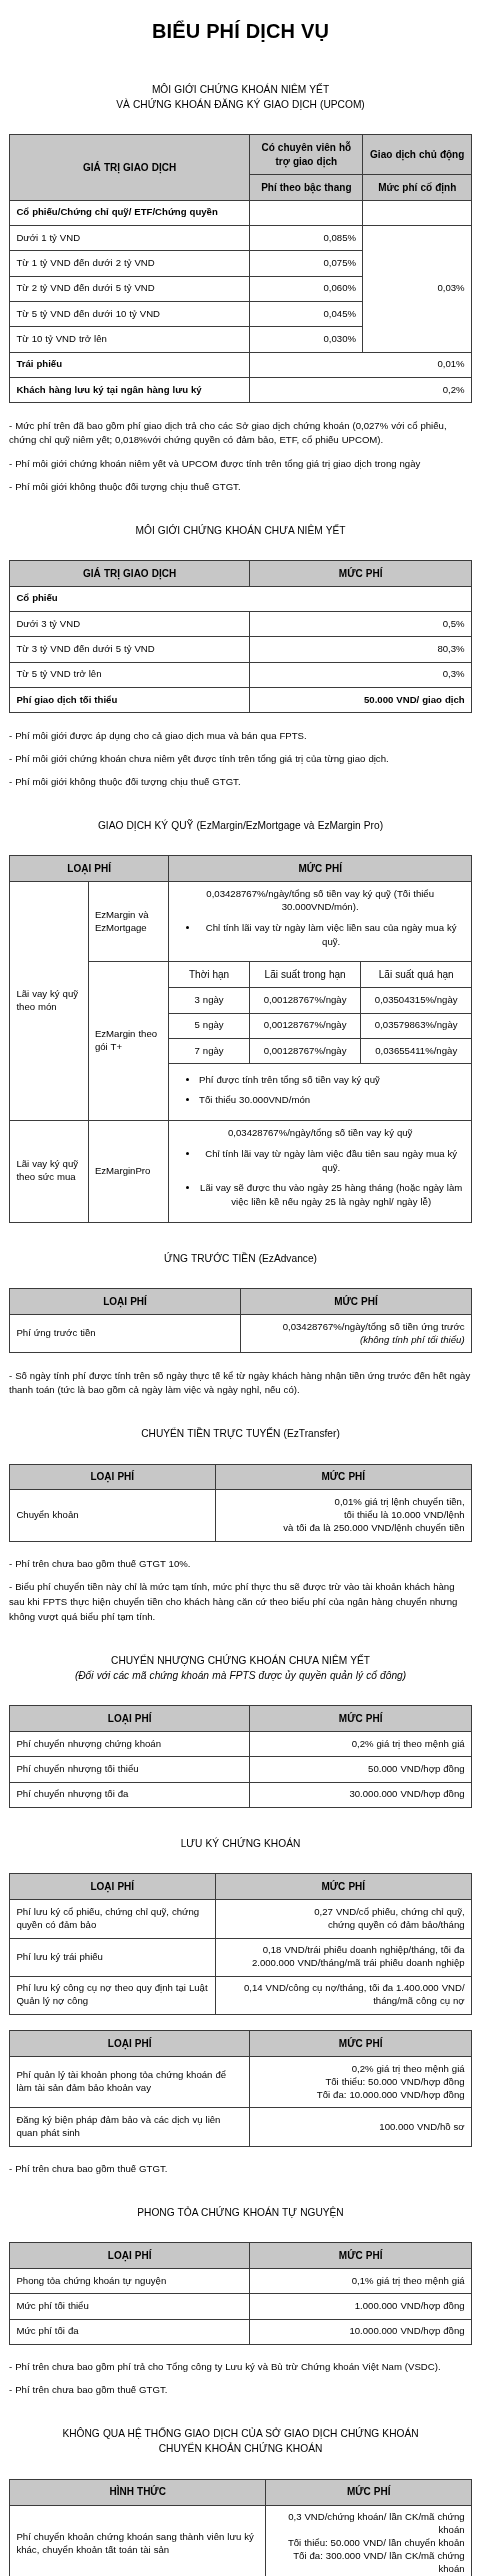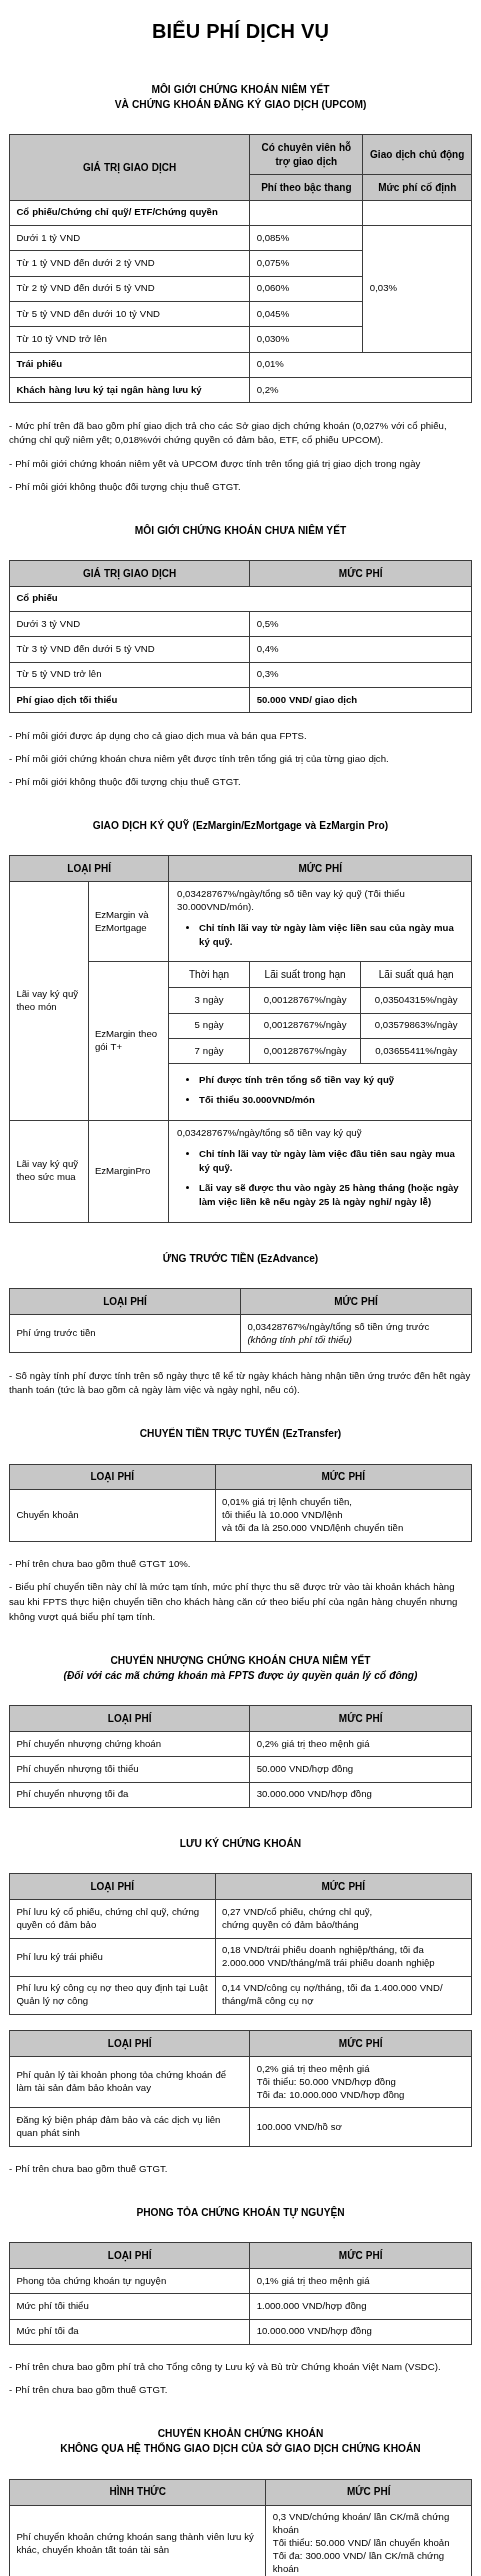--- a/index.html
+++ b/index.html
@@ -1,39 +1,39 @@
 <!DOCTYPE html>
 <html lang="vi" style="font-size:10.2px"><head>
 <meta charset="utf-8">
 <style>
   html,body { margin:0; padding:0; background:#ffffff; color:#000; }
   body { width:481px; font-family:"Liberation Sans", sans-serif; font-size:9.6px; line-height:1.35; }
   .page { padding:11.5px 9px 45px 9px; box-sizing:border-box; }
 
   h1 { text-align:center; font-size:20px; font-weight:bold; margin:6.4px 0 37px; letter-spacing:0.1px; }
-  h2 { text-align:center; font-size:10.2px; font-weight:bold; margin:28px 0 22px; line-height:1.5; }
+  h2 { text-align:center; font-size:10.2px; font-weight:normal; margin:28px 0 22px; line-height:1.5; }
   h2 .sub-italic { font-style:italic; }
   h1, h2, p, td, th, li, span, div { word-spacing:0.3px; }
 
   table.t { width:100%; border-collapse:collapse; margin:0 0 15.3px 0; table-layout:fixed; }
   .t th, .t td { border:1.3px solid #3b3b3b; padding:5.7px 6.4px; vertical-align:middle; }
   .t th { background:#c7c7c7; font-weight:bold; text-align:center; font-size:10px; border-bottom-width:1.9px; }
   .t tr.hdr2 th { border-top-width:0.6px; }
-  td.c { text-align:left; }
+  td.c { text-align:right; }
   td.b, tr.bold td.lbl { font-weight:bold; }
   .pre { white-space:pre-line; }
   .it { font-style:italic; }
 
   .note { margin:8.3px 0; line-height:1.55; }
 
   
-  td.detail { vertical-align:top; padding:6.4px 7.7px; }
+  td.detail { vertical-align:top; padding:6.4px 7.7px;text-align:center; }
   td.nopad { padding:0; vertical-align:top; }
   ul.bullets { margin:6.4px 0 2.6px 0; padding-left:22px; }
-  ul.bullets li { margin:5.7px 0; line-height:1.5;font-weight:bold; }
+  ul.bullets li { margin:5.7px 0; line-height:1.5; }
   .pad-wrap { padding:2.6px 7.7px 6.4px 7.7px; }
 
   table.inner { width:100%; border-collapse:collapse; table-layout:fixed; }
   .inner th, .inner td { border:1.3px solid #3b3b3b; padding:5.7px 3.8px; background:#fff; font-weight:normal; text-align:center; }
   .inner tr > *:first-child { border-left:none; }
   .inner tr > *:last-child { border-right:none; }
   .inner tr:first-child > * { border-top:none; }
 </style>
 </head>
 <body>
@@ -118,21 +118,21 @@
       </tr>
       <tr>
         <td class="b" colspan="2">Cổ phiếu</td>
       </tr>
       <tr>
         <td>Dưới 3 tỷ VND</td>
         <td class="c">0,5%</td>
       </tr>
       <tr>
         <td>Từ 3 tỷ VND đến dưới 5 tỷ VND</td>
-        <td class="c">0,4%</td>
+        <td class="c">80,3%</td>
       </tr>
       <tr>
         <td>Từ 5 tỷ VND trở lên</td>
         <td class="c">0,3%</td>
       </tr>
       <tr>
         <td class="b">Phí giao dịch tối thiểu</td>
         <td class="c b">50.000 VND/ giao dịch</td>
       </tr>
     </tbody>
@@ -375,22 +375,22 @@
         <td>Mức phí tối đa</td>
         <td class="c">10.000.000 VND/hợp đồng</td>
       </tr>
     </tbody>
   </table>
 
   <p class="note">- Phí trên chưa bao gồm phí trả cho Tổng công ty Lưu ký và Bù trừ Chứng khoán Việt Nam (VSDC).</p>
   <p class="note">- Phí trên chưa bao gồm thuế GTGT.</p>
 
   <h2>
+    <div>KHÔNG QUA HỆ THỐNG GIAO DỊCH CỦA SỞ GIAO DỊCH CHỨNG KHOÁN</div>
     <div>CHUYỂN KHOẢN CHỨNG KHOÁN</div>
-    <div>KHÔNG QUA HỆ THỐNG GIAO DỊCH CỦA SỞ GIAO DỊCH CHỨNG KHOÁN</div>
   </h2>
 
   <table class="t">
     <colgroup>
         <col style="width:55.5%">
         <col style="width:44.5%">
       </colgroup>
     <tbody>
       <tr>
         <th>HÌNH THỨC</th>

